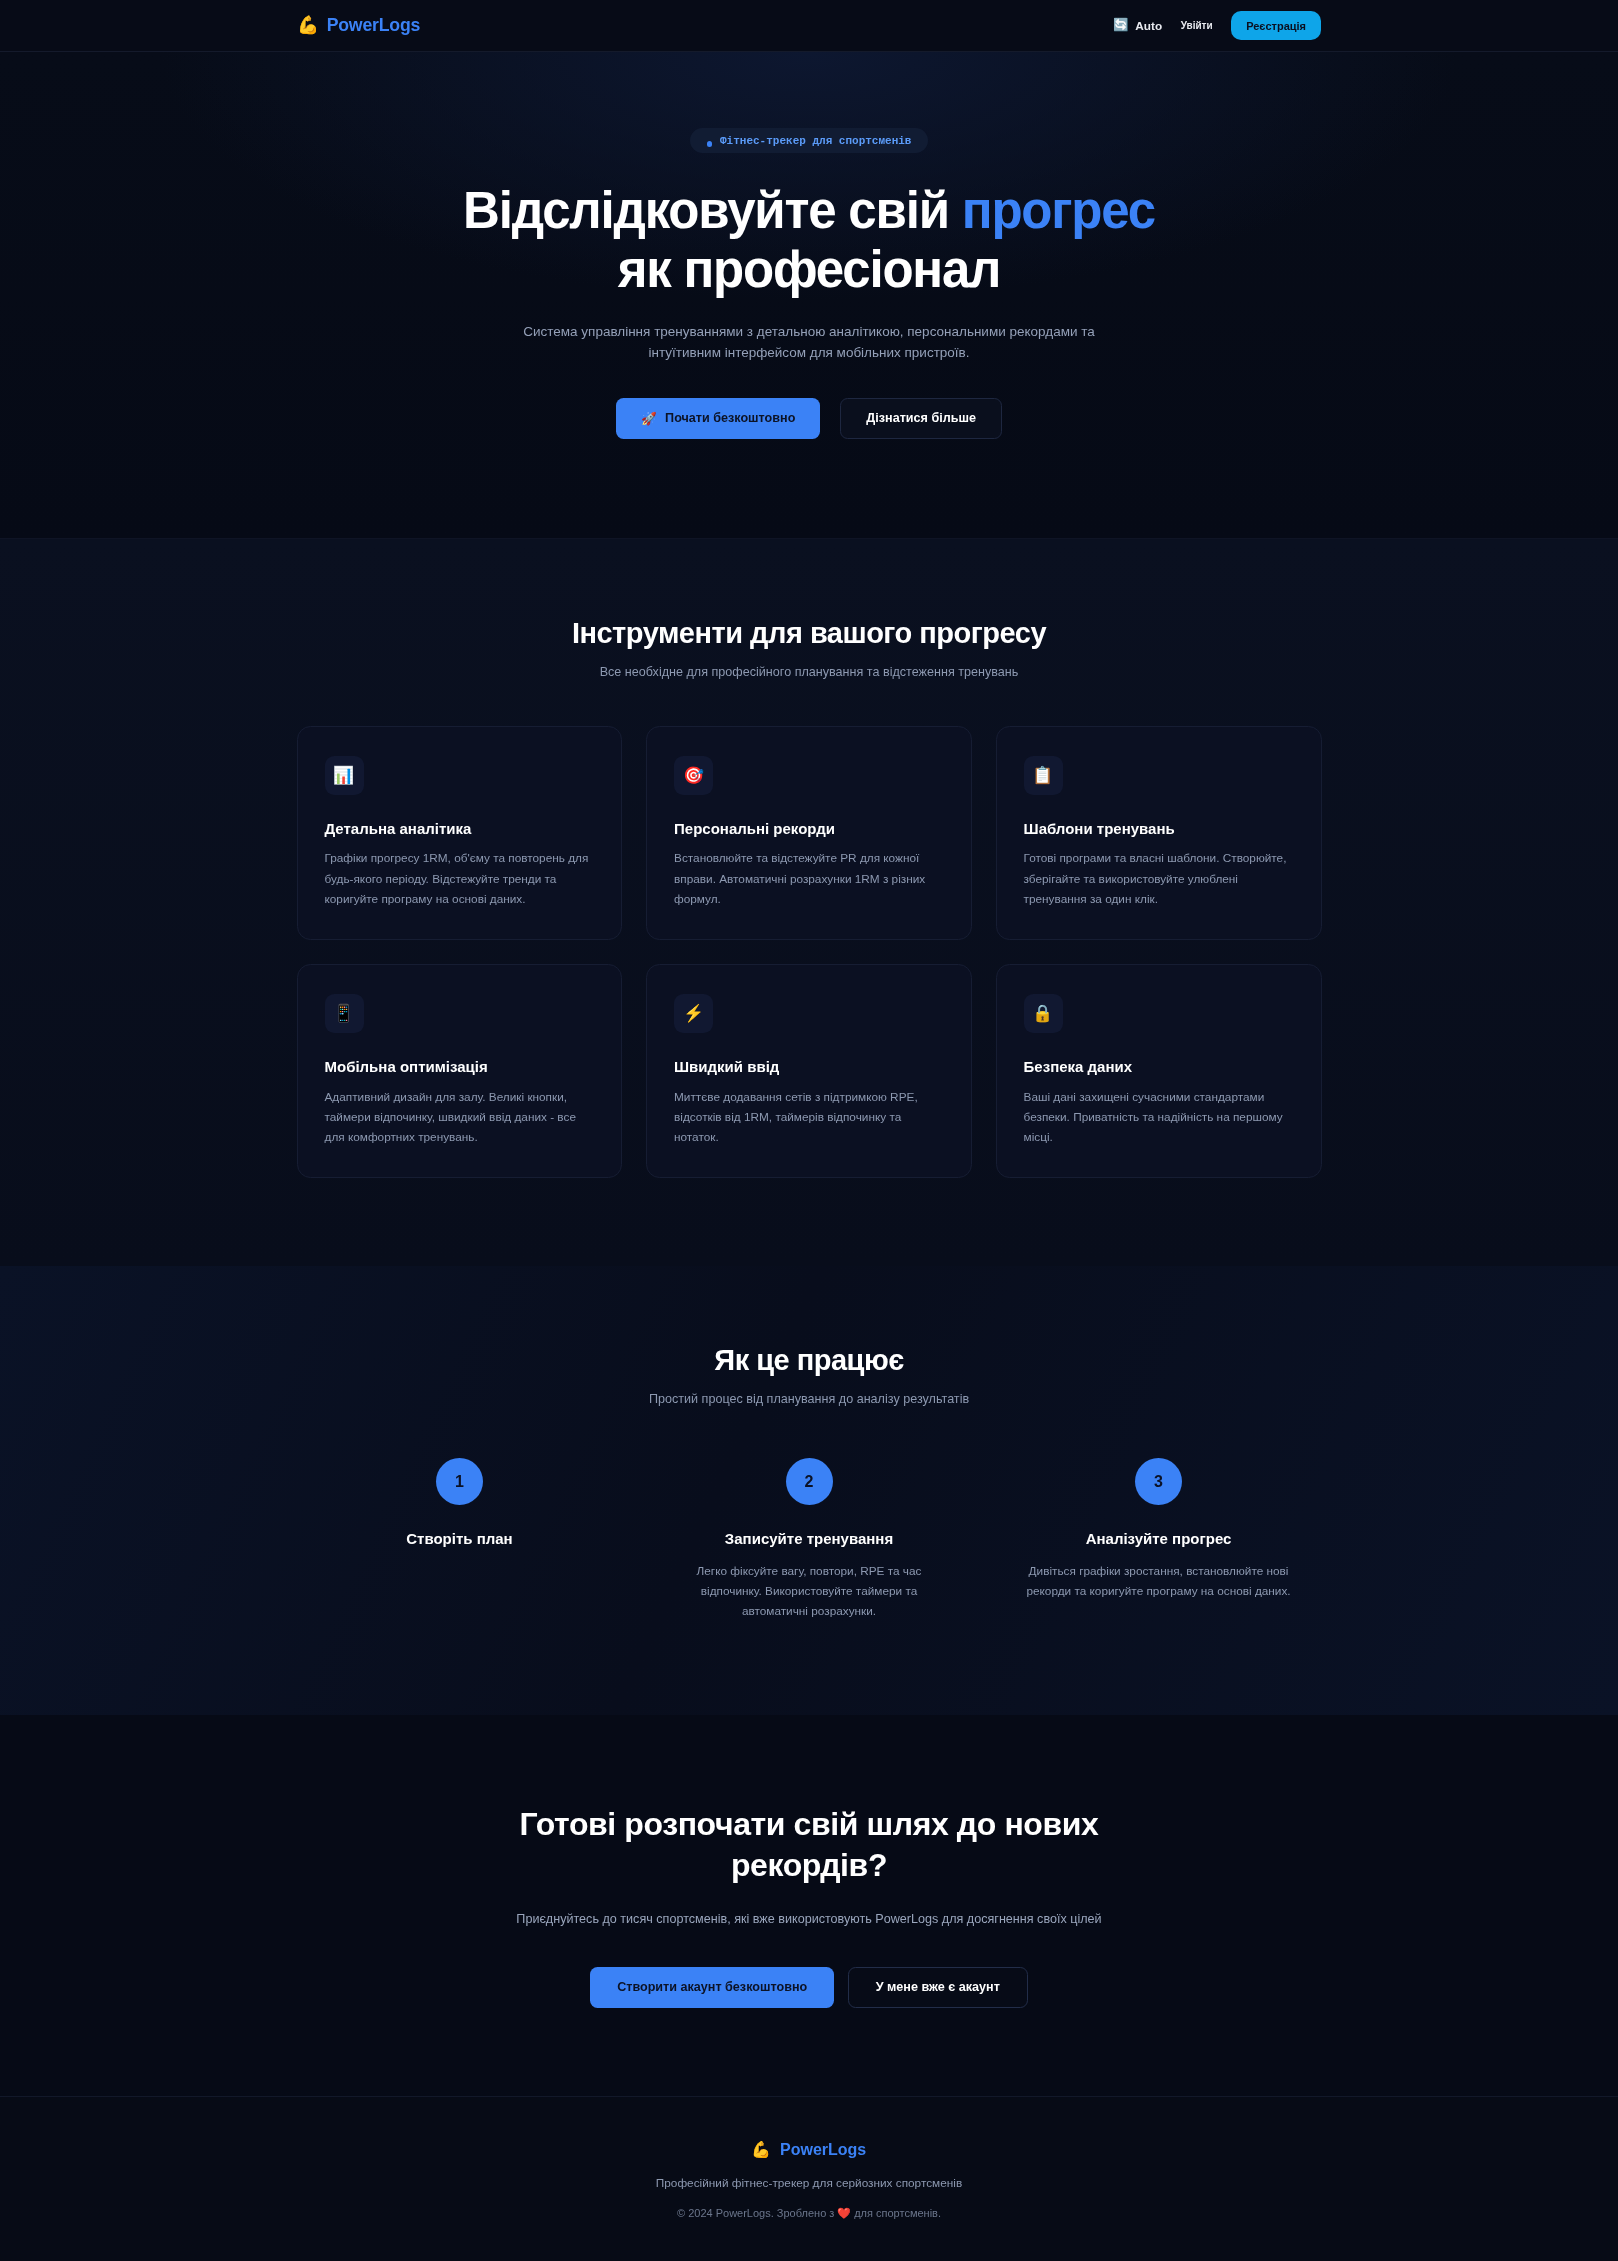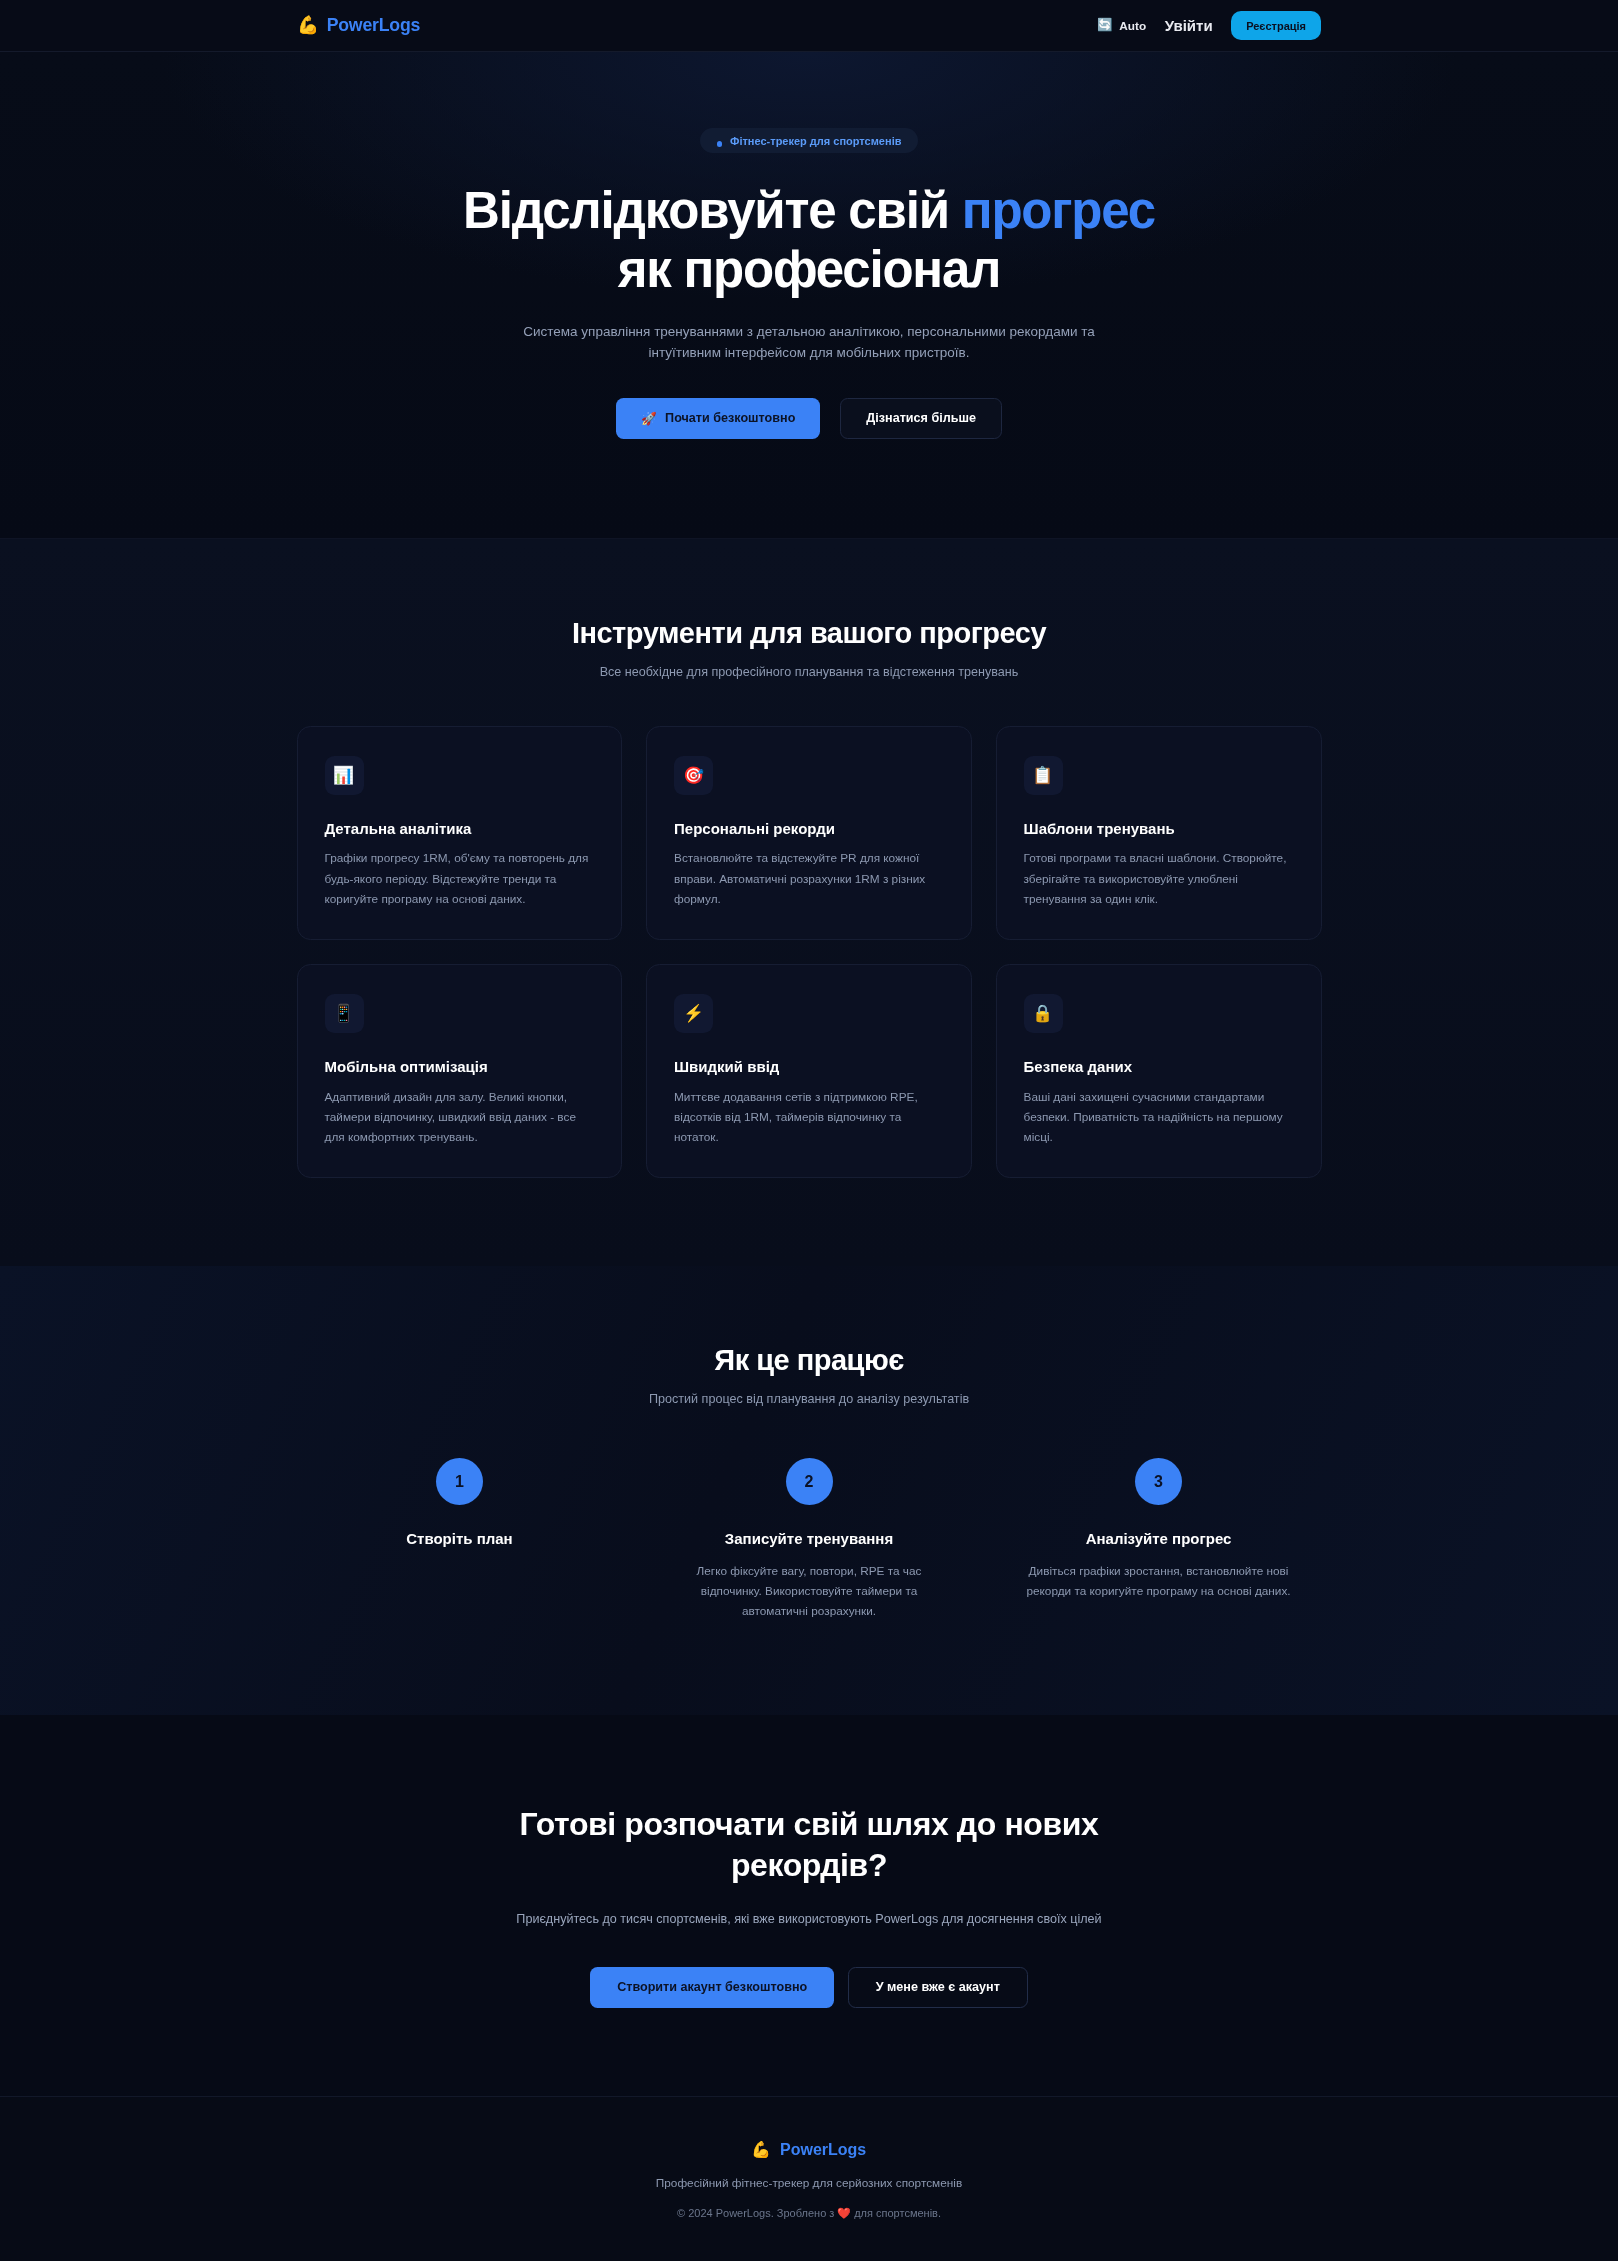--- a/index.html
+++ b/index.html
@@ -29,21 +29,21 @@
     font-size: 17.7px;
     font-weight: bold;
     letter-spacing: -0.2px;
   }
   .nav-right { display: flex; align-items: center; gap: 18.5px; }
   .nav-auto { display: flex; align-items: center; gap: 6.7px; }
   .nav-auto-icon { font-size: 12.6px; line-height: 1; }
   .nav-auto-label { color: #e8eaf0; font-size: 11.8px; font-weight: bold; }
   .nav-login {
     color: #e8eaf0;
-    font-size: 15px;
+    font-size: 10px;
     font-weight: bold;
     text-decoration: none;
     cursor: pointer;
   }
   .nav-register {
     background: #0ea5e9;
     color: #0b1020;
     font-size: 11px;
     font-weight: bold;
     border: none;
@@ -65,20 +65,21 @@
   .hero-badge {
     display: inline-flex;
     align-items: flex-end;
     gap: 7.6px;
     background: #111c33;
     color: #5b9bf8;
     font-size: 11px;
     font-weight: bold;
     border-radius: 842px;
     padding: 6.7px 17px;
+    font-family: Liberation Mono, monospace;
   }
   .badge-dot {
     width: 5.9px; height: 5.9px; border-radius: 50%;
     background: #3b82f6; display: inline-block;
   }
   .hero-title {
     margin-top: 29px;
     color: #ffffff;
     font-size: 51px;
     line-height: 1.14;

